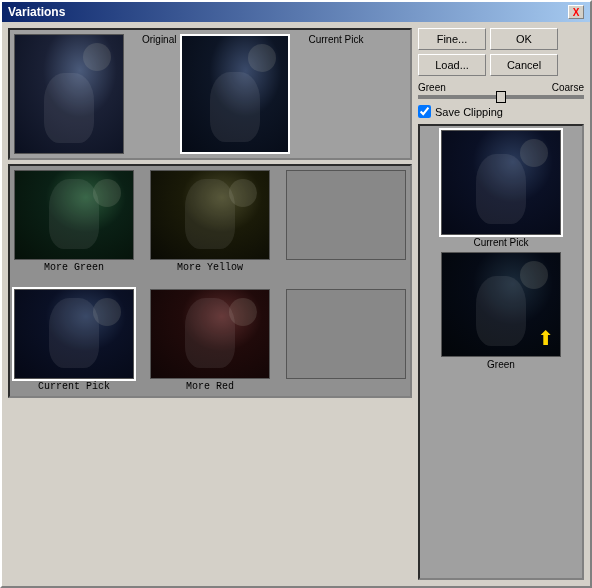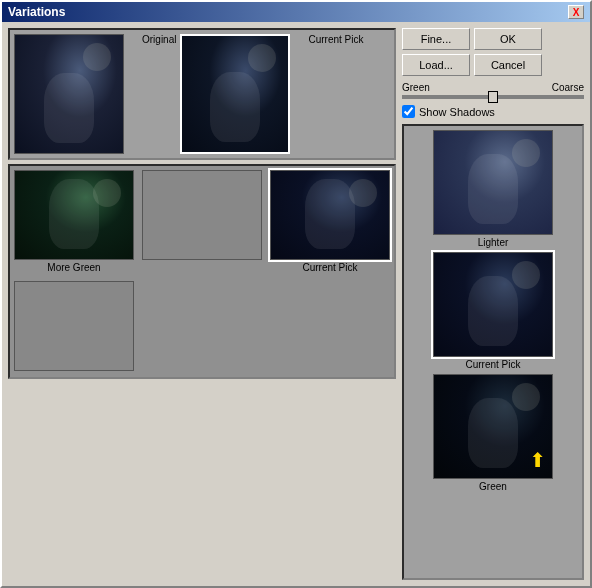--- a/index.html
+++ b/index.html
@@ -266,21 +266,22 @@
       display: flex;
       flex-direction: row;
       gap: 4px;
     }
     .left-grid {
       border: 2px inset #808080;
       background: #909090;
       padding: 4px;
       display: grid;
       grid-template-columns: repeat(3, 1fr);
-      gap: 8px;
+      gap: 16px;
+      font-family: Liberation Mono, monospace;
     }
   </style>
 </head>
 <body>
 
 <div class="window">
 
   <div class="title-bar">
     <span class="title-bar-text">Variations</span>
     <div class="title-bar-close">X</div>
@@ -311,31 +312,45 @@
         <div class="left-grid">
 
           <div class="thumb">
             <div class="thumb-img tint-green">
               <div class="moon"></div>
               <div class="figure"></div>
             </div>
             <span class="thumb-label">More Green</span>
           </div>
           <div class="thumb">
+            <div class="thumb-img tint-yellow">
+              <div class="moon"></div>
+              <div class="figure"></div>
+            </div>
+            <span class="thumb-label">More Yellow</span>
+          </div>
+          <div class="thumb">
             <div class="thumb-img" style="background:#888;"></div>
             <span class="thumb-label"></span>
           </div>
 
           <div class="thumb">
             <div class="thumb-img tint-current-mid">
               <div class="moon"></div>
               <div class="figure"></div>
             </div>
             <span class="thumb-label">Current Pick</span>
           </div>
+          <div class="thumb">
+            <div class="thumb-img tint-red">
+              <div class="moon"></div>
+              <div class="figure"></div>
+            </div>
+            <span class="thumb-label">More Red</span>
+          </div>
 
           <div class="thumb">
             <div class="thumb-img" style="background:#888;"></div>
             <span class="thumb-label"></span>
           </div>
         </div>
       </div>
     </div>
 
     <div class="right-panel">
@@ -360,31 +375,24 @@
           <span>Green</span>
           <span>Coarse</span>
         </div>
         <div class="slider-track">
           <div class="slider-thumb"></div>
         </div>
       </div>
 
       <div class="checkbox-row">
         <input type="checkbox" checked="" style="">
-        <span>Show Shadows</span>
+        <span>Save Clipping</span>
       </div>
 
       <div class="right-images-panel">
-        <div class="thumb">
-          <div class="right-thumb-img tint-lighter">
-            <div class="moon"></div>
-            <div class="figure"></div>
-          </div>
-          <span class="thumb-label">Lighter</span>
-        </div>
         <div class="thumb">
           <div class="right-thumb-img tint-current-right">
             <div class="moon"></div>
             <div class="figure"></div>
           </div>
           <span class="thumb-label">Current Pick</span>
         </div>
         <div class="thumb" style="position:relative;">
           <div class="right-thumb-img tint-darker">
             <div class="moon"></div>

